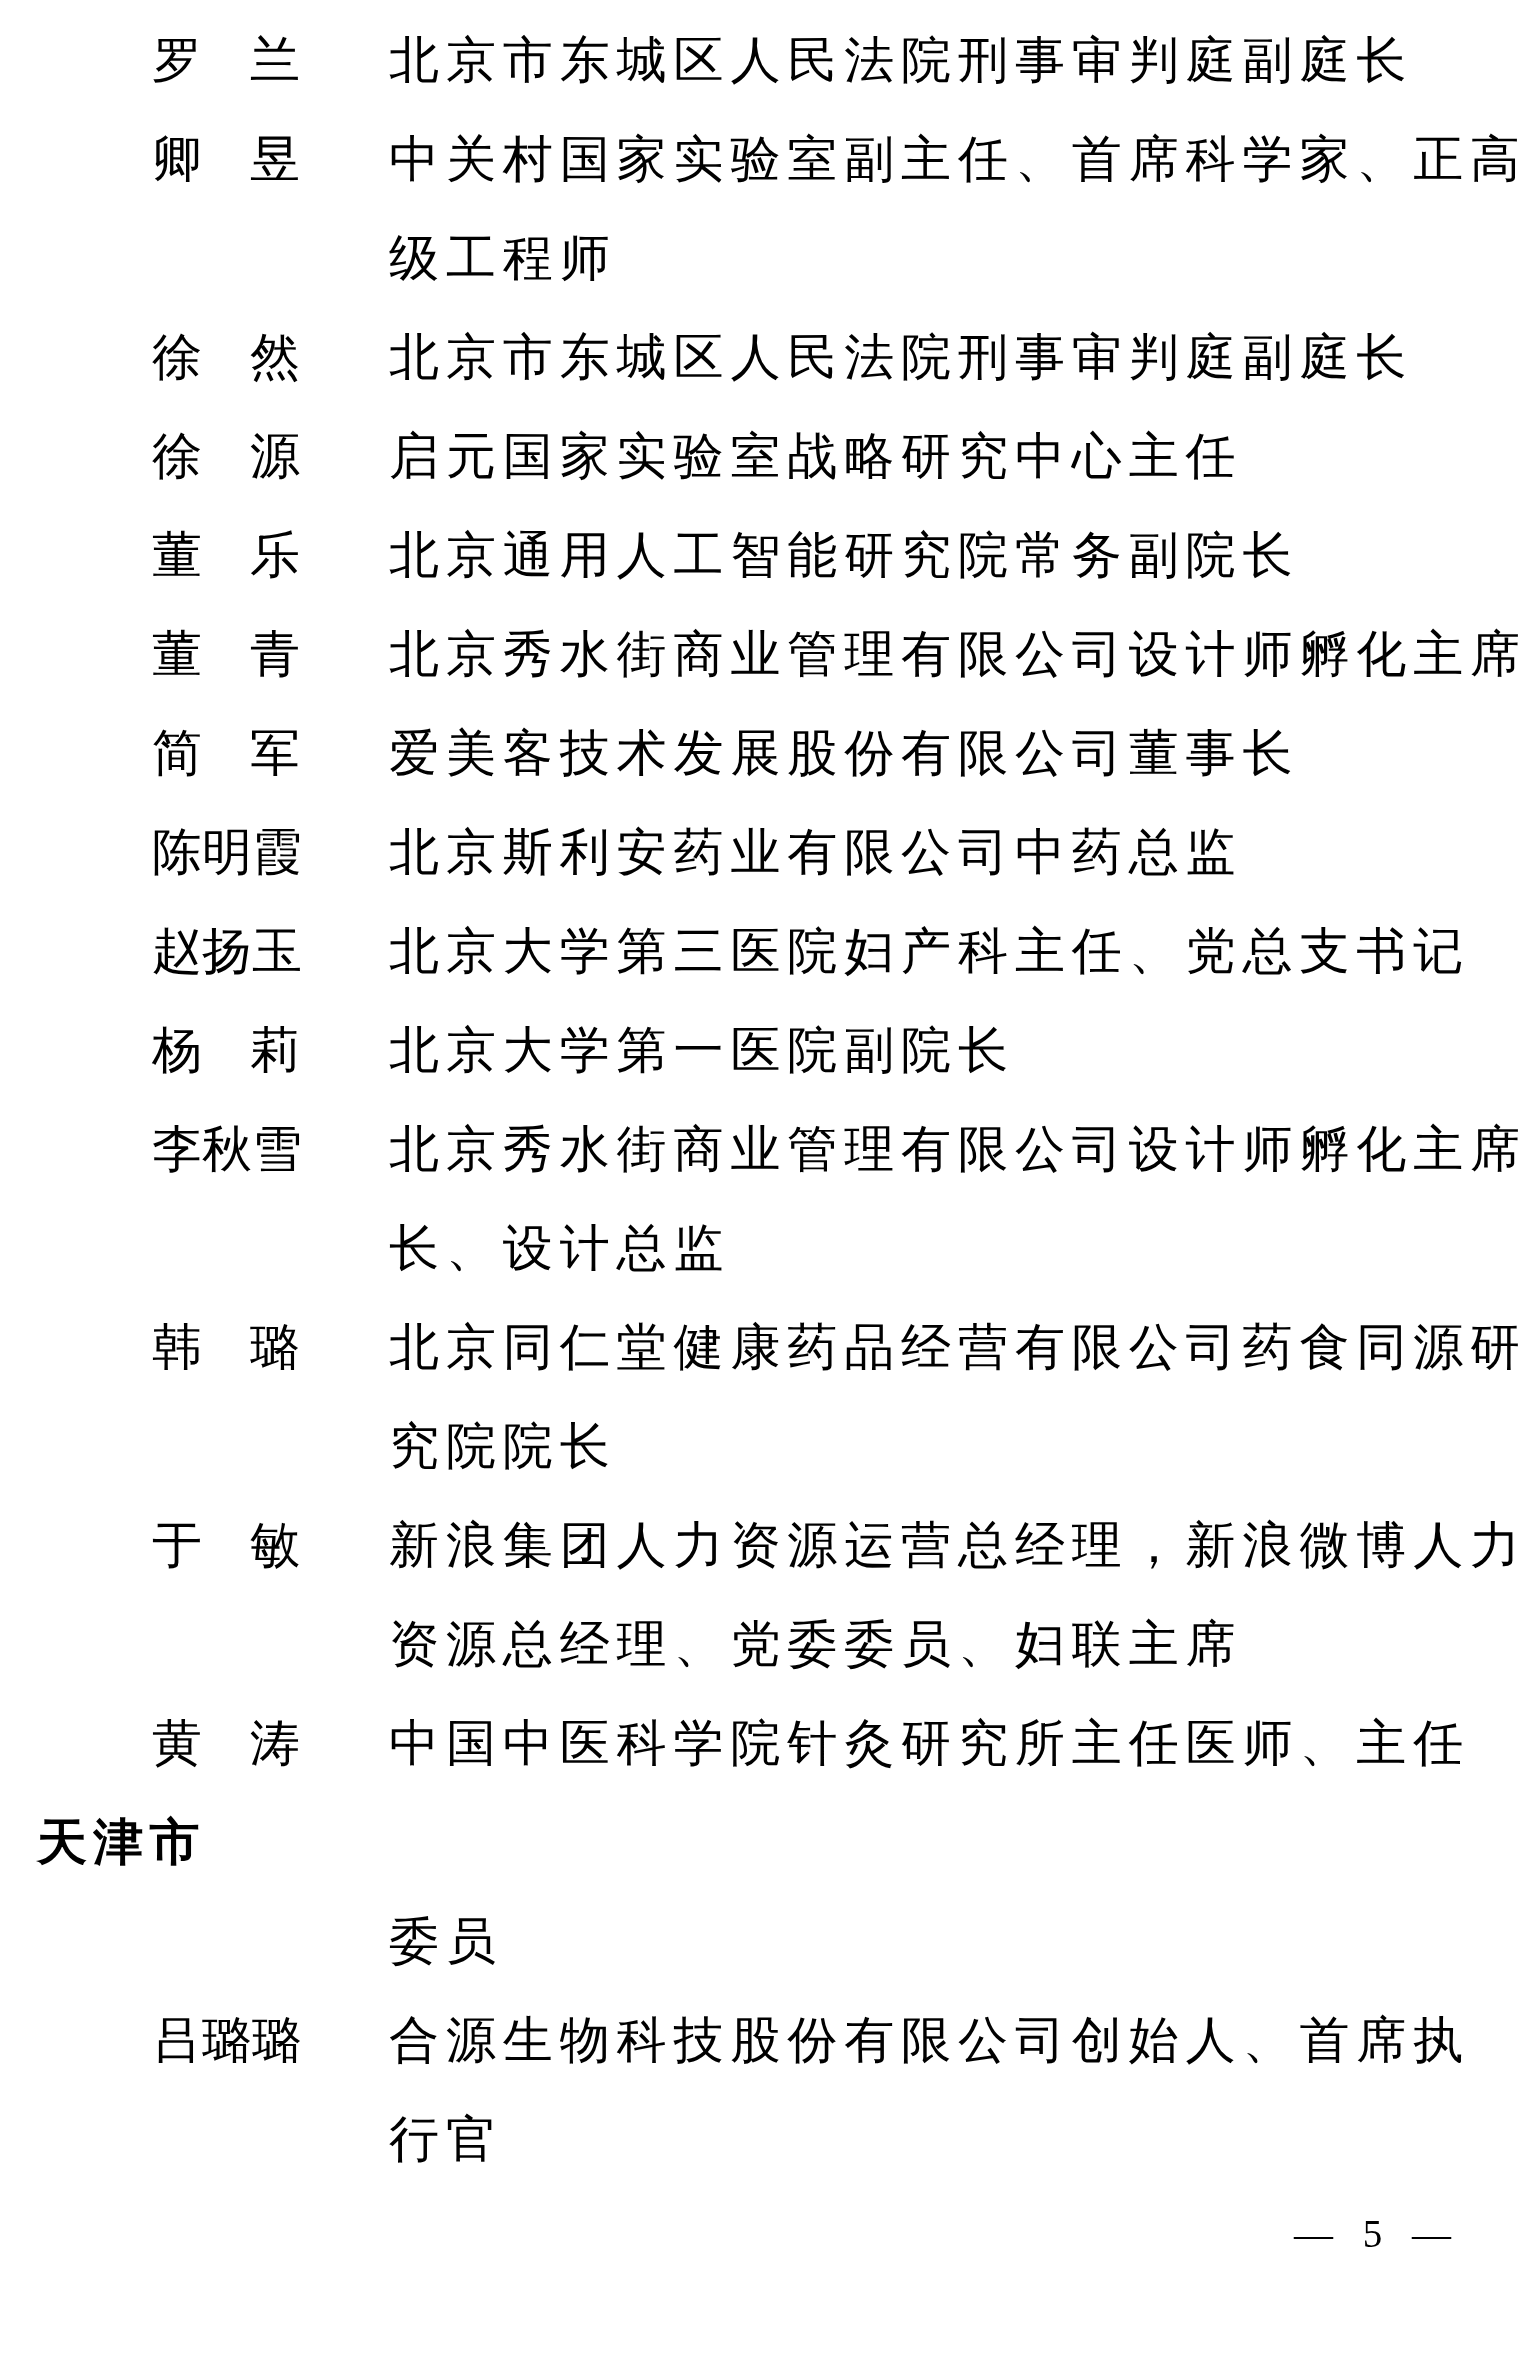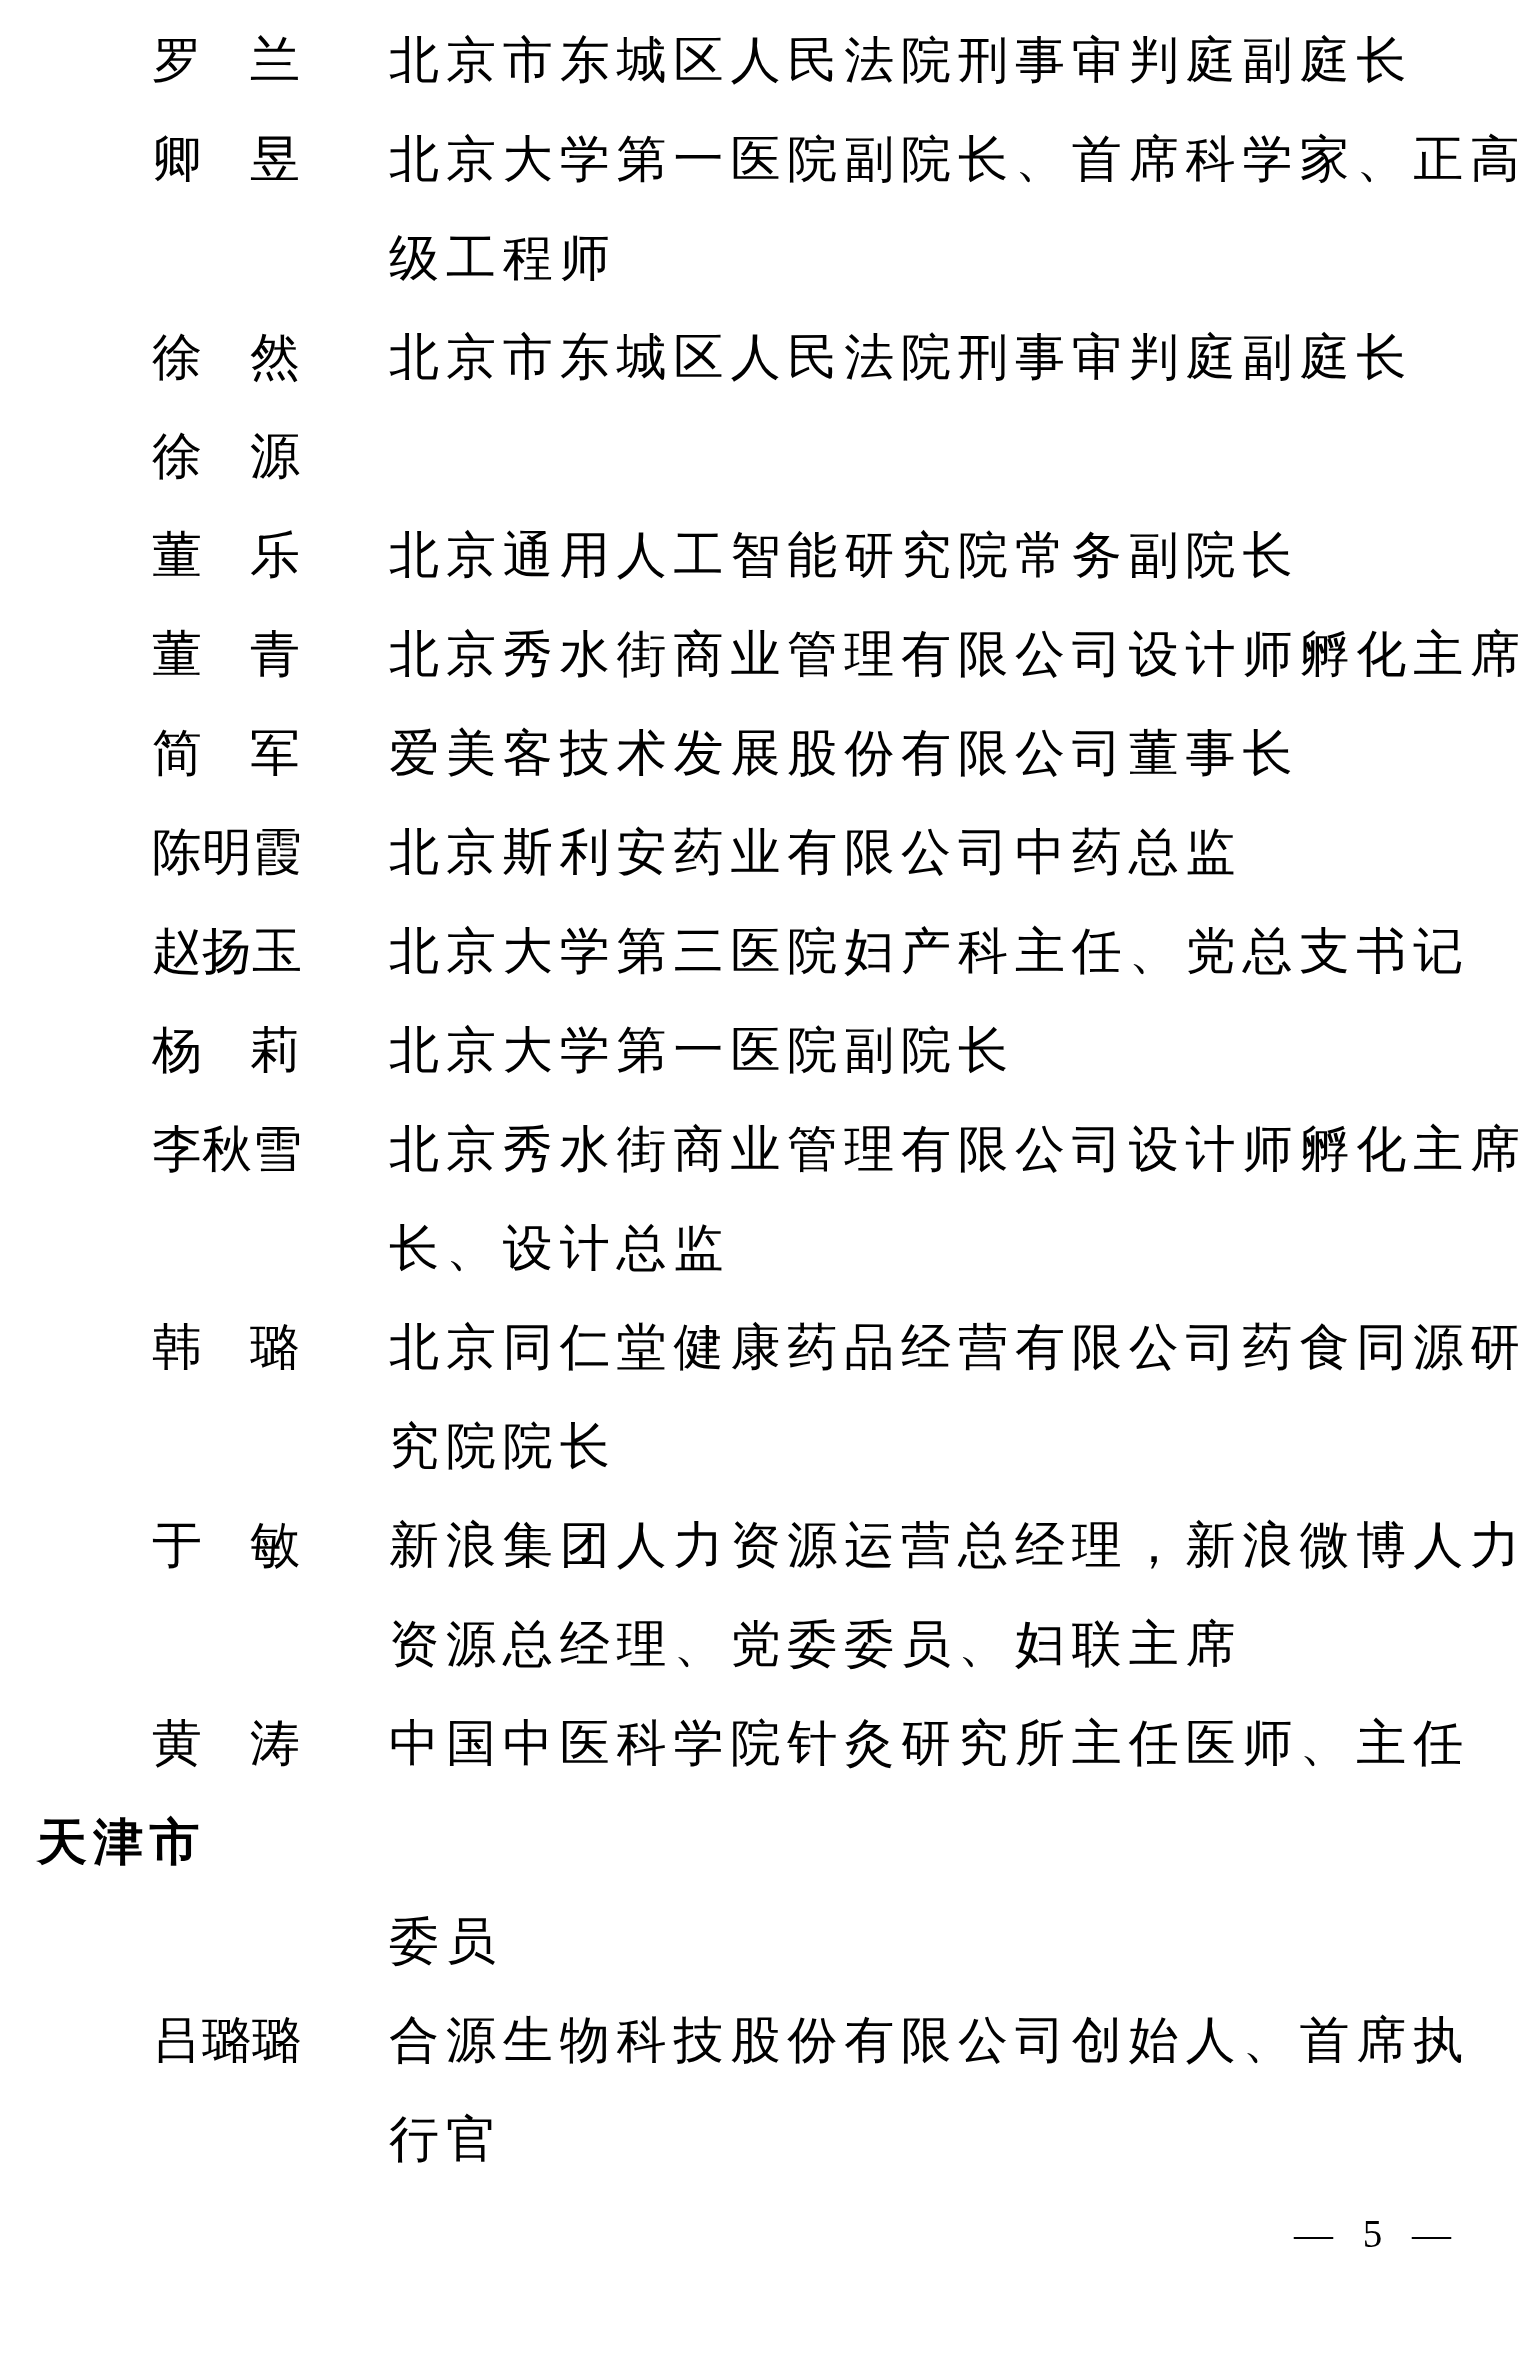--- a/index.html
+++ b/index.html
@@ -72,38 +72,39 @@
           <span>罗</span>
           <span>兰</span>
         </span>
         <span class="title-line">北京市东城区人民法院刑事审判庭副庭长</span>
       </div>
       <div class="line">
         <span class="name-box">
           <span>卿</span>
           <span>昱</span>
         </span>
-        <span class="title-line">北京大学第一医院副院长、首席科学家、正高</span>
+        <span class="title-line">中关村国家实验室副主任、首席科学家、正高</span>
       </div>
       <div class="line">
         <span class="name-box"></span>
         <span class="title-line">级工程师</span>
       </div>
       <div class="line">
         <span class="name-box">
           <span>徐</span>
           <span>然</span>
         </span>
         <span class="title-line">北京市东城区人民法院刑事审判庭副庭长</span>
       </div>
       <div class="line">
         <span class="name-box">
           <span>徐</span>
           <span>源</span>
         </span>
+        <span class="title-line">启元国家实验室战略研究中心主任</span>
       </div>
       <div class="line">
         <span class="name-box">
           <span>董</span>
           <span>乐</span>
         </span>
         <span class="title-line">北京通用人工智能研究院常务副院长</span>
       </div>
       <div class="line">
         <span class="name-box">

